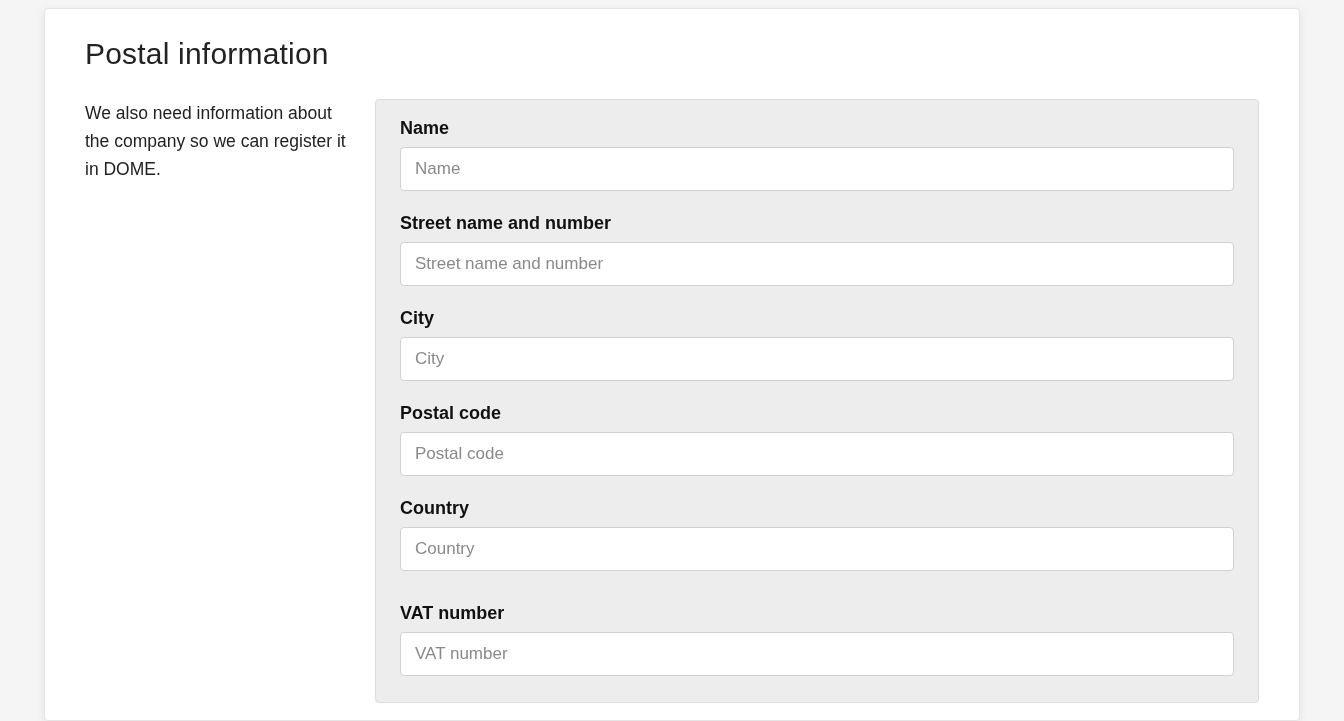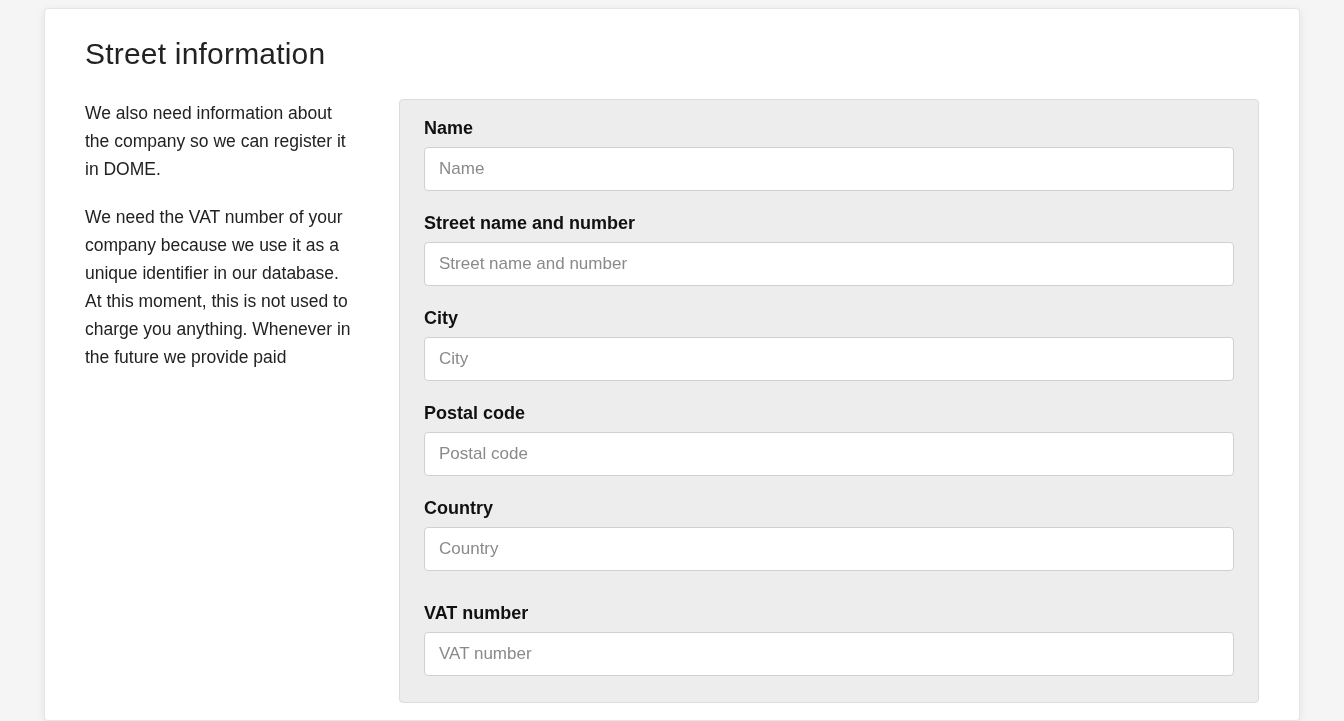--- a/index.html
+++ b/index.html
@@ -25,21 +25,21 @@
     }
     .page-title {
       font-size: 30px;
       font-weight: 400;
       color: #222;
       margin-bottom: 28px;
       letter-spacing: 0.2px;
     }
     .content {
       display: flex;
-      gap: 48px;
+      gap: 24px;
     }
     .sidebar {
       flex: 0 0 266px;
       font-size: 17.5px;
       line-height: 1.6;
       color: #222;
     }
     .sidebar p {
       margin-bottom: 20px;
     }
@@ -76,27 +76,26 @@
       outline: none;
     }
     .form-input::placeholder {
       color: #8a8a8a;
     }
   </style>
 </head>
 <body>
 
 <div class="card">
-  <h1 class="page-title">Street information</h1>
+  <h1 class="page-title">Postal information</h1>
 
   <div class="content">
 
     <div class="sidebar">
       <p>We also need information about the company so we can register it in DOME.</p>
-      <p>We need the VAT number of your company because we use it as a unique identifier in our database. At this moment, this is not used to charge you anything. Whenever in the future we provide paid</p>
     </div>
 
     <div class="form-panel">
 
       <div class="form-group">
         <label class="form-label">Name</label>
         <input type="text" class="form-input" placeholder="Name" style="">
       </div>
 
       <div class="form-group">

